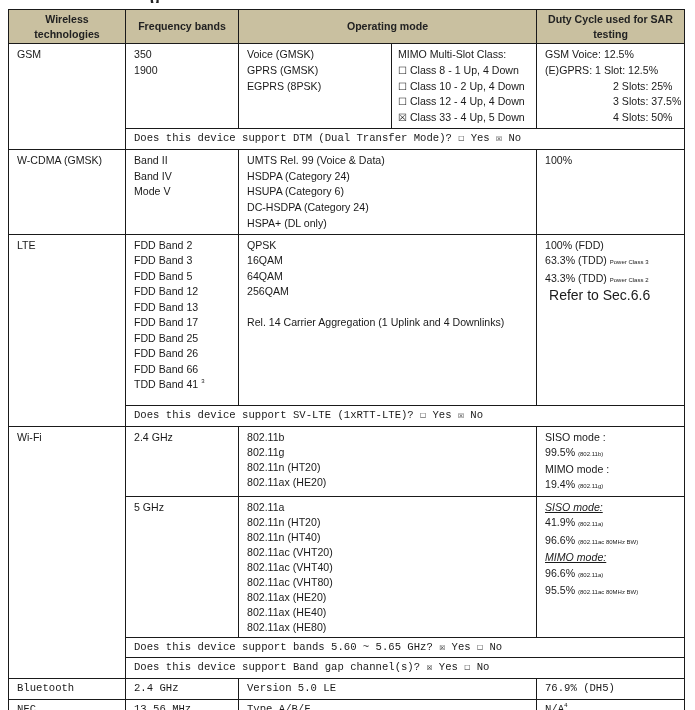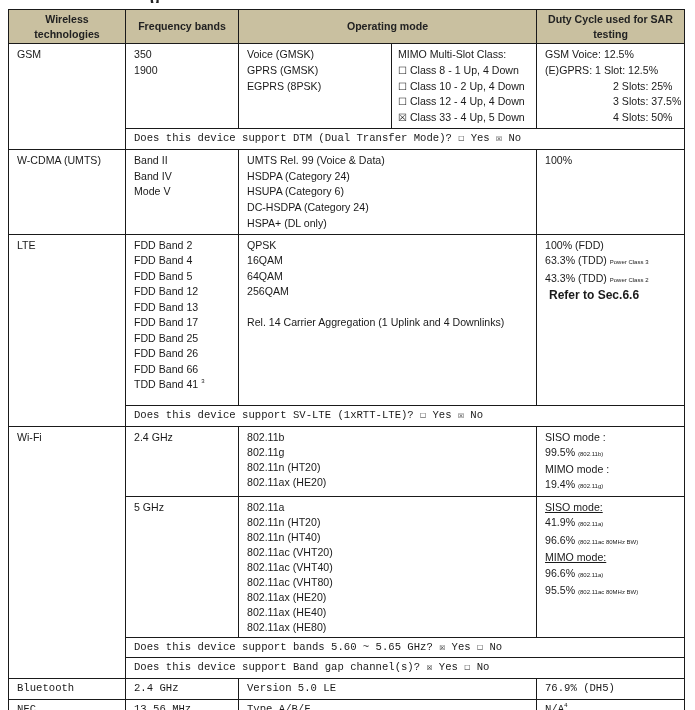--- a/index.html
+++ b/index.html
@@ -7,25 +7,25 @@
          font-family: "Liberation Sans", sans-serif; color: #1a1a1a; }
   .title-fragment { position: absolute; left: 150px; top: -9px; width: 40px; height: 12px; overflow: hidden; }
   .title-fragment span { display:block; font-family: "Liberation Sans", sans-serif; font-weight: bold; font-size: 16px; color:#222; }
   table { position: absolute; left: 8px; top: 9px; border-collapse: collapse; width: 676px; table-layout: fixed; }
   td, th { border: 1px solid #1a1a1a; vertical-align: top; padding: 3px 6px 2px 8px; font-size: 10.6px; line-height: 15.8px; }
   th { background: #c9c0a0; font-weight: bold; text-align: center; vertical-align: middle; padding: 0 4px; line-height: 15px; color:#222; }
   th.h1 { height: 33px; }
   .line { display: block; white-space: nowrap; }
   .indent { padding-left: 68px; }
   .small { font-size: 6px; }
-  .u { text-decoration: underline; }
+  .u { text-decoration: underline; font-style: italic; }
   sup { font-size: 6px; vertical-align: super; line-height: 0; }
   .cb { font-size: 10px; }
   td.q { padding-top: 2px; padding-bottom: 2px; font-family: Liberation Mono, monospace; }
-  .refer { padding-left: 4px; font-size: 12px; font-weight: bold; }
+  .refer { padding-left: 4px; font-size: 14px; }
 </style>
 </head>
 <body>
 
 <div class="title-fragment">
     <span>g</span>
   </div>
 
 <table>
   <colgroup>
@@ -73,41 +73,41 @@
     </tr>
     <tr>
       <td colspan="4" class="q">
         <span>Does this device support DTM (Dual Transfer Mode)?</span>
         <span class="cb">☐</span> <span>Yes</span>
         <span class="cb">☒</span> <span>No</span>
       </td>
     </tr>
 
     <tr>
-      <td>W-CDMA (UMTS)</td>
+      <td>W-CDMA (GMSK)</td>
       <td>
         <span class="line">Band II</span>
         <span class="line">Band IV</span>
         <span class="line">Mode V</span>
       </td>
       <td colspan="2">
         <span class="line">UMTS Rel. 99 (Voice &amp; Data)</span>
         <span class="line">HSDPA (Category 24)</span>
         <span class="line">HSUPA (Category 6)</span>
         <span class="line">DC-HSDPA (Category 24)</span>
         <span class="line">HSPA+ (DL only)</span>
       </td>
       <td>100%</td>
     </tr>
 
     <tr>
       <td rowspan="2">LTE</td>
       <td style="line-height:15.5px;padding-bottom:12px">
         <span class="line">FDD Band 2</span>
-        <span class="line">FDD Band 4</span>
+        <span class="line">FDD Band 3</span>
         <span class="line">FDD Band 5</span>
         <span class="line">FDD Band 12</span>
         <span class="line">FDD Band 13</span>
         <span class="line">FDD Band 17</span>
         <span class="line">FDD Band 25</span>
         <span class="line">FDD Band 26</span>
         <span class="line">FDD Band 66</span>
         <span class="line"><span>TDD Band 41</span> <sup>3</sup></span>
       </td>
       <td colspan="2" style="line-height:15.5px">

